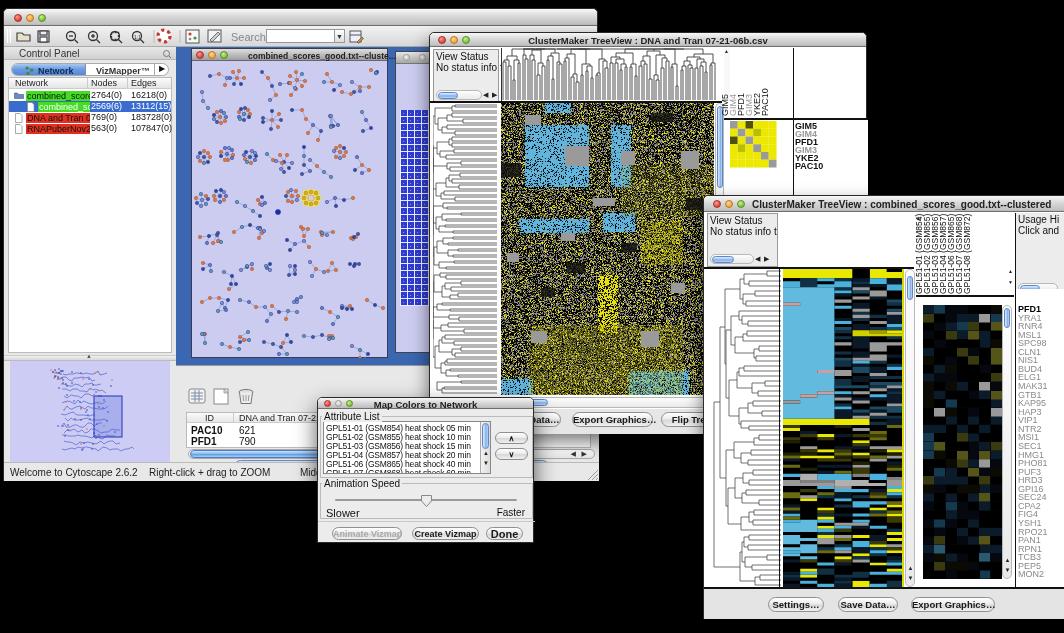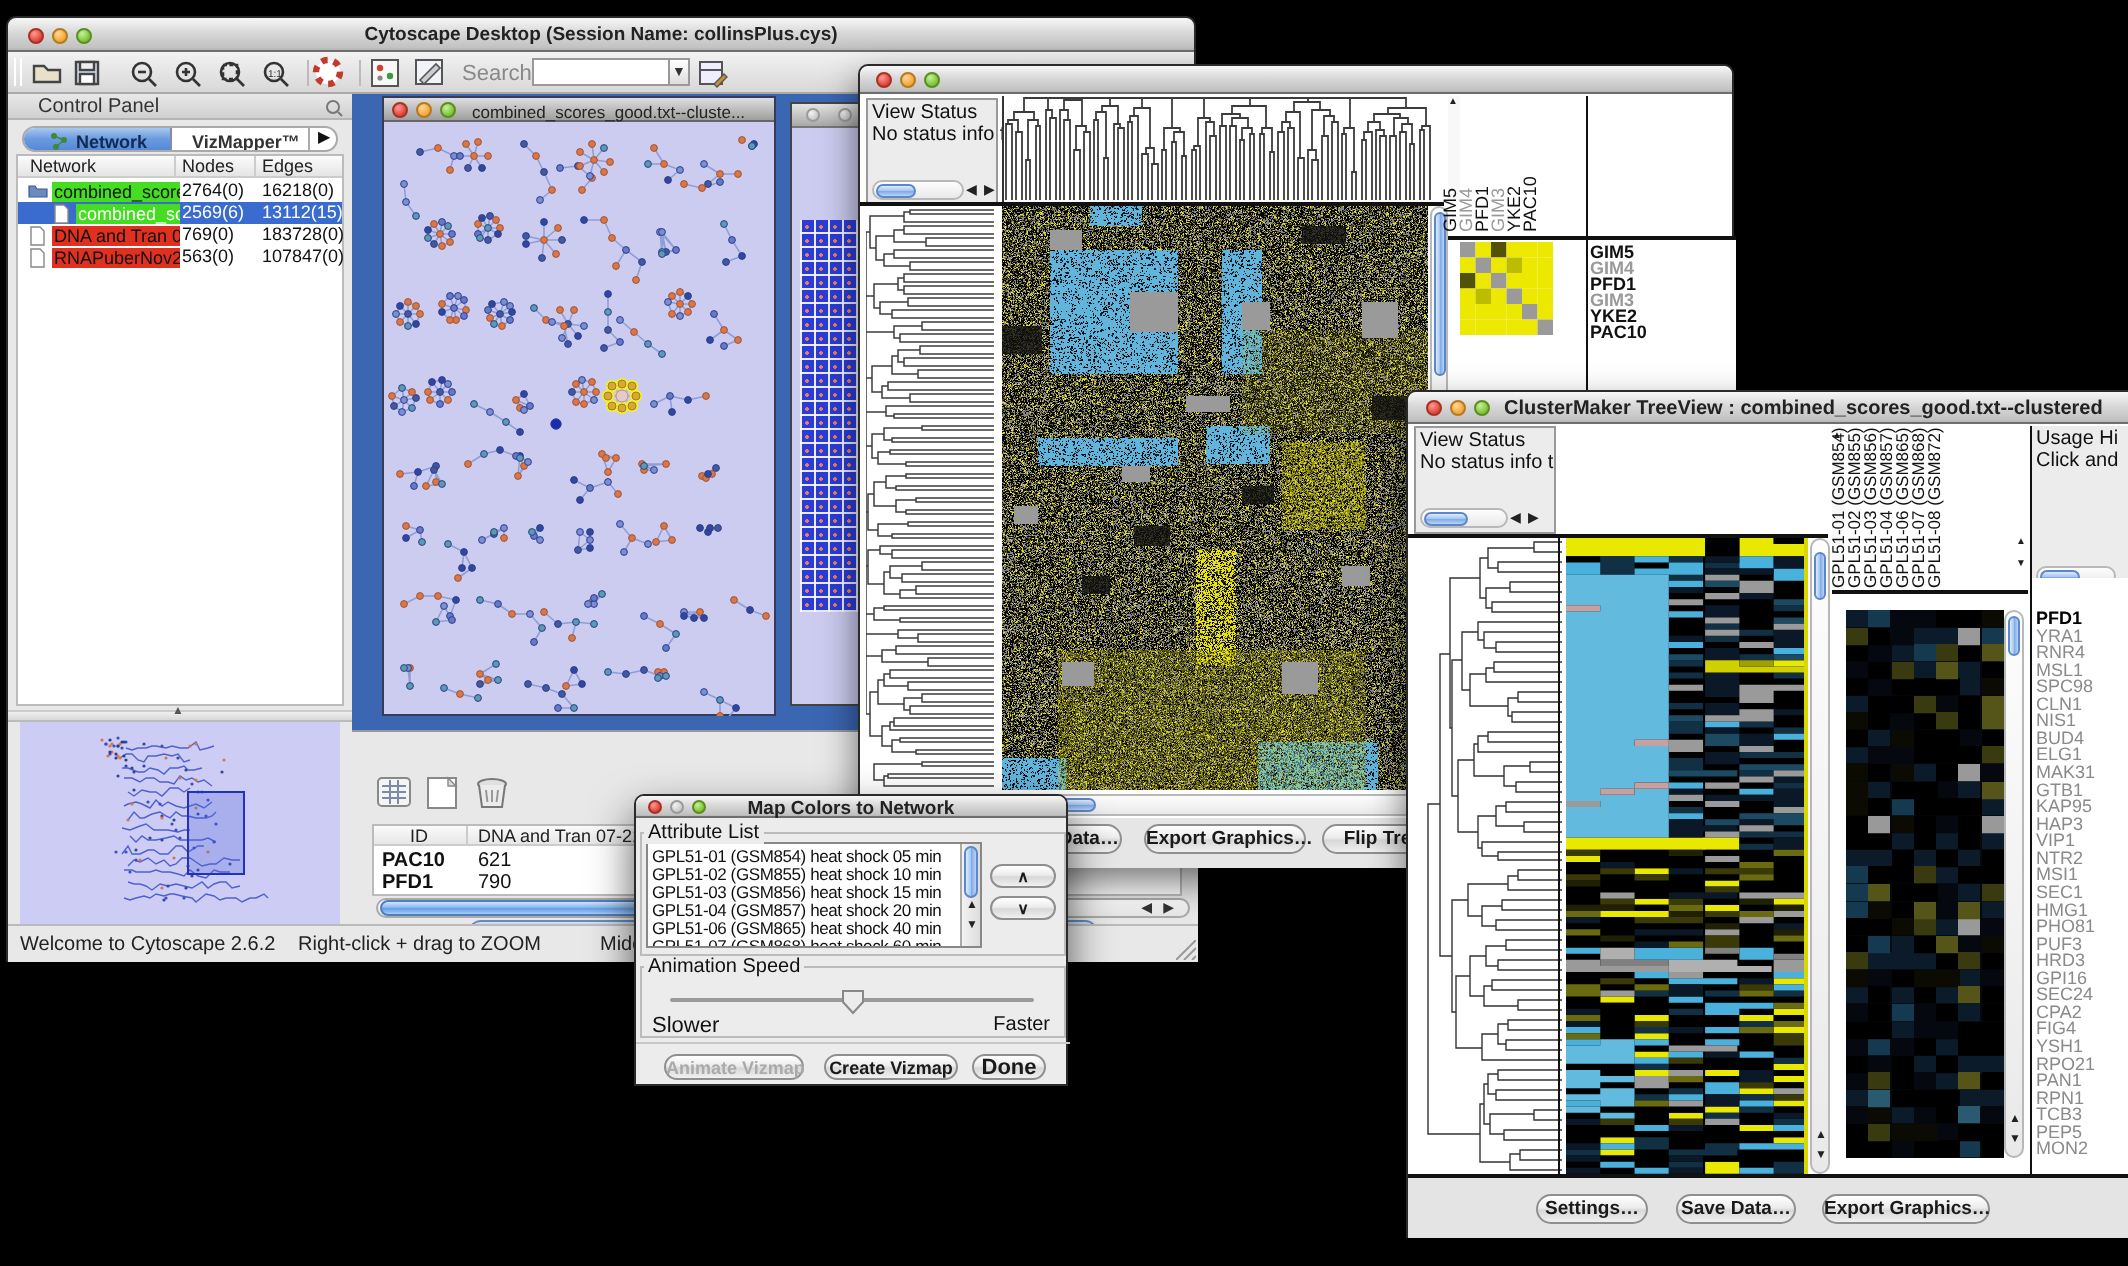--- a/index.html
+++ b/index.html
@@ -28,21 +28,20 @@
 .vs{font-size:10px;color:#111;line-height:11px}
 .vlabel{position:absolute;transform:rotate(-90deg);transform-origin:left bottom;
  white-space:nowrap;font-size:9px;color:#111}
 .glab{position:absolute;font-size:9px;color:#8a8a8a;white-space:nowrap;line-height:9px}
 </style></head><body>
 <div class="win" style="left:3px;top:8px;width:595px;height:473px;background:#e8e8e8;border-radius:5px 5px 0 0">
 <div class="tbar">
       <div class="tl tlr" style="left:10px"></div>
       <div class="tl tlo" style="left:22px"></div>
       <div class="tl tlg" style="left:34px"></div>
-      <div class="tt" style="font-size:9.5px;top:3px">Cytoscape Desktop (Session Name: collinsPlus.cys)</div>
     </div>
 <div class="abs" style="left:0;top:17px;width:100%;height:21px;background:linear-gradient(#f2f2f2,#d8d8d8);border-bottom:1px solid #aaa">
 <div class="abs" style="left:3px;top:3px;width:1px;height:14px;background:#bbb;border-right:1px solid #fff"></div>
 <div class="abs" style="left:6px;top:3px;width:1px;height:14px;background:#bbb;border-right:1px solid #fff"></div>
 <svg class="abs" style="left:10px;top:1px" width="360" height="20">
 <g stroke="#444" fill="none" stroke-width="1.2">
 <path d="M3 14V6h5l2 2h6v6z" fill="#e8e0c8"></path>
 <rect x="24" y="4" width="11" height="11" fill="#cfd8e8"></rect>
           <rect x="26" y="4" width="7" height="4" fill="#eee"></rect>
           <rect x="26" y="10" width="7" height="5" fill="#fff"></rect>
@@ -274,21 +273,21 @@
  radial-gradient(circle 1.3px at 3.5px 3.5px, #f08050 60%, rgba(0,0,0,0) 75%),
  repeating-linear-gradient(90deg, rgba(255,255,255,0.9) 0 1px, rgba(0,0,0,0) 1px 7px),
  repeating-linear-gradient(0deg, rgba(255,255,255,0.9) 0 1px, rgba(0,0,0,0) 1px 7px);
 background-size:7px 7px, 7px 7px, 7px 7px;"></div>
 </div>
 <div class="abs" style="left:15px;top:1px;width:197px;height:310px;background:#ccccf0;border:1px solid #39395a">
 <div class="abs" style="left:0;top:0;width:100%;height:12px;background:linear-gradient(#dedede,#9e9e9e);border-bottom:1px solid #666">
 <div class="tl tlr" style="left:4px;top:2px;width:8px;height:8px"></div>
           <div class="tl tlo" style="left:16px;top:2px;width:8px;height:8px"></div>
           <div class="tl tlg" style="left:28px;top:2px;width:8px;height:8px"></div>
-<span style="position:absolute;left:44px;top:2px;font-size:8.5px;font-weight:normal;color:#222;white-space:nowrap">combined_scores_good.txt--cluste...</span>
+<span style="position:absolute;left:56px;top:2px;font-size:8.5px;font-weight:bold;color:#222;white-space:nowrap">combined_scores_good.txt--cluste...</span>
         </div>
 <svg class="abs" style="left:0;top:13px" width="195" height="296">
           <path d="M18 14L27 12M27 12L35 16M35 16L33 23M45 16L52 16M45 16L49 22M45 16L42 22M45 16L38 16M45 16L41 10M45 16L47 9M70 10L76 16M76 16L80 24M80 24L84 33M84 33L78 38M105 18L113 19M105 18L110 24M105 18L103 26M105 18L98 21M105 18L98 14M105 18L104 10M105 18L110 12M135 12L140 20M140 20L132 20M140 20L148 23M148 23L142 28M160 20L168 25M168 25L162 30M168 25L177 25M88 22L97 21M97 21L104 27M104 27L99 33M185 10L184 11M184 11L184 11M10 30L11 39M11 39L16 46M150 30L159 32M159 32L168 29M28 55L34 55M28 55L33 59M28 55L29 61M28 55L25 60M28 55L22 57M28 55L22 53M28 55L25 50M28 55L29 49M28 55L32 51M34 55L33 59M33 59L29 61M29 61L25 60M25 60L22 57M22 57L22 53M22 53L25 50M25 50L29 49M29 49L32 51M32 51L34 55M52 52L58 52M52 52L57 55M52 52L52 58M52 52L48 57M52 52L47 55M52 52L47 50M52 52L49 47M52 52L53 46M52 52L56 48M58 52L57 55M57 55L52 58M52 58L48 57M48 57L47 55M47 55L47 50M47 50L49 47M49 47L53 46M53 46L56 48M56 48L58 52M80 58L89 58M80 58L86 65M80 58L79 67M80 58L71 60M80 58L71 56M80 58L80 49M80 58L87 52M100 48L110 48M110 48L114 57M114 57L121 63M121 63L116 71M121 63L129 69M129 69L126 78M146 63L138 54M146 63L139 64M146 63L139 54M146 63L139 65M138 54L139 54M138 54L141 64M138 54L139 65M139 54L141 64M139 54L139 65M141 64L139 65M170 50L174 58M174 58L179 66M179 66L171 69M12 95L18 95M12 95L16 100M12 95L12 101M12 95L8 99M12 95L6 95M12 95L8 91M12 95L12 89M12 95L16 91M18 95L16 100M16 100L12 101M12 101L8 99M8 99L6 95M6 95L8 91M8 91L12 89M12 89L16 91M16 91L18 95M35 92L41 93M35 92L40 96M35 92L36 98M35 92L33 98M35 92L29 94M35 92L29 90M35 92L33 86M35 92L37 86M35 92L40 88M41 93L40 96M40 96L36 98M36 98L33 98M33 98L29 94M29 94L29 90M29 90L33 86M33 86L37 86M37 86L40 88M40 88L41 93M58 95L64 94M58 95L63 98M58 95L59 101M58 95L55 100M58 95L53 97M58 95L52 93M58 95L54 90M58 95L60 89M58 95L63 91M64 94L63 98M63 98L59 101M59 101L55 100M55 100L53 97M53 97L52 93M52 93L54 90M54 90L60 89M60 89L63 91M63 91L64 94M75 92L81 98M81 98L90 101M90 101L92 110M92 100L100 101M92 100L97 106M92 100L89 107M92 100L84 99M92 100L88 93M92 100L95 93M112 85L112 94M112 94L112 103M112 103L118 109M118 109L110 112M148 90L154 90M148 90L152 94M148 90L148 96M148 90L144 95M148 90L142 89M148 90L144 86M148 90L148 84M148 90L152 86M154 90L152 94M152 94L148 96M148 96L144 95M144 95L142 89M142 89L144 86M144 86L148 84M148 84L152 86M152 86L154 90M165 95L170 103M170 103L163 108M170 103L177 108M177 108L170 111M118 98L125 104M125 104L132 110M132 110L139 115M10 138L16 137M10 138L14 142M10 138L9 144M10 138L5 141M10 138L4 136M10 138L9 132M10 138L14 134M16 137L14 142M14 142L9 144M9 144L5 141M5 141L4 136M4 136L9 132M9 132L14 134M14 134L16 137M28 134L34 134M28 134L32 138M28 134L28 140M28 134L23 138M28 134L22 134M28 134L24 129M28 134L29 128M28 134L32 130M34 134L32 138M32 138L28 140M28 140L23 138M23 138L22 134M22 134L24 129M24 129L29 128M29 128L32 130M32 130L34 134M45 140L53 144M53 144L61 149M61 149L68 154M73 141L70 135M73 141L70 143M73 141L66 138M73 141L68 142M70 135L66 138M70 143L66 138M70 143L68 142M66 138L68 142M100 134L106 134M100 134L105 138M100 134L100 140M100 134L96 139M100 134L94 134M100 134L96 130M100 134L99 128M100 134L104 129M106 134L105 138M105 138L100 140M100 140L96 139M96 139L94 134M94 134L96 130M96 130L99 128M99 128L104 129M104 129L106 134M135 140L143 136M143 136L144 144M143 136L152 138M152 138L161 136M8 175L17 174M17 174L15 181M17 174L26 171M26 171L26 179M29 180L21 181M21 181L25 173M25 173L29 180M42 170L50 165M50 165L58 163M58 163L66 166M67 176L70 171M67 176L72 169M67 176L68 166M70 171L68 167M70 171L72 169M68 167L72 169M68 167L68 166M72 169L68 166M95 178L103 182M103 182L98 188M103 182L112 179M112 179L117 185M109 165L112 174M109 165L116 167M112 174L116 167M116 167L111 167M135 173L129 170M135 173L130 171M135 173L130 173M129 170L141 170M129 170L130 171M129 170L130 173M141 170L130 171M162 175L161 177M166 172L159 176M166 172L161 177M159 176L161 177M159 176L164 175M11 201L18 203M19 209L18 203M11 207L18 203M32 210L40 214M40 214L39 222M40 214L44 222M44 222L37 227M55 204L60 202M55 204L55 205M60 202L60 207M60 202L55 205M60 202L49 208M55 205L49 208M75 206L78 208M75 206L78 202M74 204L78 202M103 204L103 208M97 213L103 208M97 213L103 212M97 213L98 204M103 208L98 204M118 200L124 207M124 207L120 214M124 207L132 210M144 208L136 209M136 209L140 201M140 201L144 208M167 202L162 204M167 202L163 202M162 204L163 202M10 240L18 236M18 236L27 236M27 236L36 238M36 238L33 246M34 248L26 249M26 249L30 241M30 241L34 248M48 238L57 240M57 240L64 245M64 245L73 245M73 245L79 252M79 252L75 259M80 244L87 250M87 250L96 249M96 249L94 257M96 249L105 250M105 237L105 240M105 237L109 235M105 237L102 240M105 237L104 239M105 240L109 235M105 240L102 240M109 235L104 239M102 240L104 239M130 246L138 250M138 250L146 255M146 255L141 262M155 247L150 246M158 244L150 244M158 244L150 246M158 244L160 247M150 244L150 246M150 244L160 247M150 246L160 247M175 238L183 243M183 243L191 246M13 272L13 281M13 272L10 272M13 281L12 272M30 282L38 285M38 285L47 287M52 278L48 275M52 278L57 278M52 278L48 280M48 275L57 278M48 275L56 270M57 278L48 280M72 280L81 282M81 282L89 285M89 285L95 292M95 292L87 292M99 280L91 281M91 281L95 273M95 273L99 280M112 274L121 275M121 275L130 273M130 273L138 276M141 276L137 277M141 276L137 274M137 277L137 274M137 277L140 274M137 274L140 274M160 284L168 288M168 288L168 296M168 288L176 292M176 292L171 298" fill="none" stroke="#8e9fd8" stroke-width="0.8"></path>
           <g fill="#44589e" stroke="#2c3f8f" stroke-width="0.5">
             <circle cx="18" cy="14" r="1.7"></circle>
             <circle cx="42" cy="22" r="1.7"></circle>
             <circle cx="70" cy="10" r="1.7"></circle>
             <circle cx="80" cy="24" r="1.7"></circle>
             <circle cx="162" cy="30" r="1.7"></circle>
             <circle cx="97" cy="21" r="1.7"></circle>
@@ -708,20 +707,21 @@
           <line x1="8" y1="10" x2="10" y2="8"></line>
         </g>
       </svg>
 </div>
 </div>
 <div class="win" style="left:429px;top:32px;width:438px;height:401px;background:#fff;border-radius:5px 5px 0 0">
 <div class="tbar" style="height:14px">
       <div class="tl tlr" style="left:8px;top:3px"></div>
       <div class="tl tlo" style="left:20px;top:3px"></div>
       <div class="tl tlg" style="left:32px;top:3px"></div>
+      <div class="tt" style="top:2px;font-size:9.5px">ClusterMaker TreeView : DNA and Tran 07-21-06b.csv</div>
     </div>
 <div class="abs" style="left:3px;top:16px;width:66px;height:53px;background:#ececec;border:1px solid #999">
 <div class="vs" style="position:absolute;left:2px;top:1px;white-space:nowrap;overflow:hidden">View Status<br>No status info f</div>
 <div class="sbtr" style="left:2px;top:40px;width:46px;height:10px">
         <div class="sbh" style="left:1px;top:0.5px;width:20px;height:7px"></div>
       </div>
 <span class="arr" style="left:49px;top:41px">◀</span>
       <span class="arr" style="left:58px;top:41px">▶</span>
 </div>
 <div class="abs" style="left:71px;top:15px;width:216px;height:53px;background:#fff;border-left:1px solid #333"><svg width="216" height="53">

